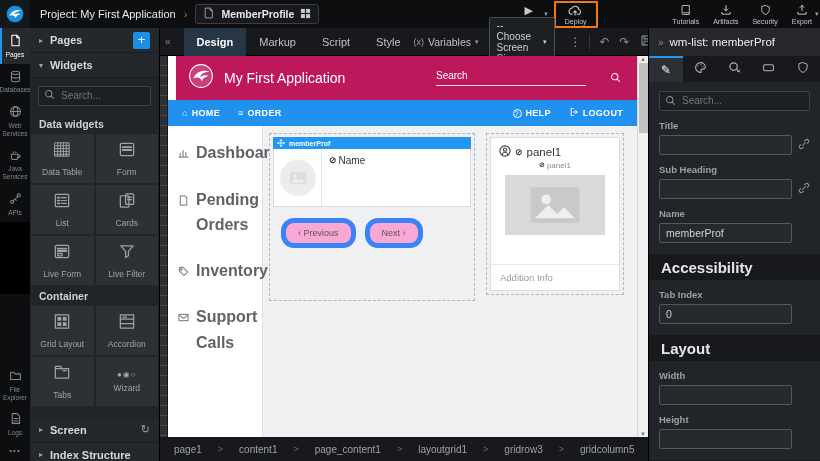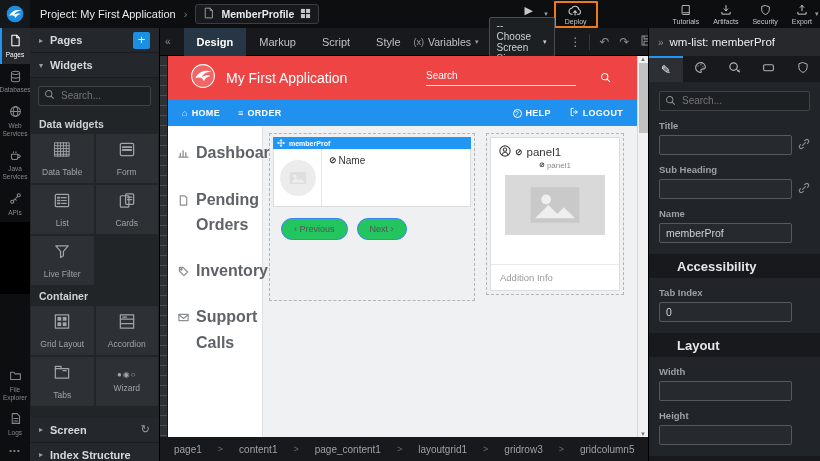--- a/index.html
+++ b/index.html
@@ -60,21 +60,21 @@
   .kebab { font-size:12px; padding:0 7px; color:#9a9ea2; }
   .undo-redo { display:flex; align-items:center; gap:10px; border-left:1px solid #33373b; padding:0 10px; font-size:12px; color:#8a8e92; }
 
   
   .canvas-wrap { flex:1; display:flex; min-height:0; background:#2b2e31; }
   .ruler { width:8px; flex:0 0 8px; background:repeating-linear-gradient(to bottom, #2e3134 0 9px, #4a4e52 9px 10px); border-right:1px solid #151719; }
   .canvas { flex:1; background:#fff; display:flex; flex-direction:column; min-width:0; overflow:hidden; }
   .vscroll { width:11px; flex:0 0 11px; background:#f1f1f1; border-left:1px solid #d8d8d8; display:flex; flex-direction:column; align-items:center; color:#777; font-size:6px; }
   .vthumb { width:9px; height:70px; background:#c1c1c1; margin-top:1px; }
 
-  .app-header { height:44px; flex:0 0 44px; background:#ef4444; display:flex; align-items:center; padding:0 22px; color:#fff; }
+  .app-header { height:44px; flex:0 0 44px; background:#be185d; display:flex; align-items:center; padding:0 12px; color:#fff;margin-left:8px; }
   .app-title { font-size:14px; margin-left:10px; white-space:nowrap; }
   .app-search { margin-left:auto; width:150px; border-bottom:1px solid rgba(255,255,255,.85); font-size:10px; padding-bottom:4px; color:#fff; }
   .app-search-ic { margin:0 4px 0 24px; color:#fff; }
   .app-nav { height:26px; flex:0 0 26px; background:#2191f0; display:flex; align-items:center; padding:0 14px; gap:18px; color:#fff; font-size:9px; font-weight:bold; letter-spacing:.3px; }
   .nav-item { display:flex; align-items:center; gap:4px; }
   .nav-right { margin-left:auto; display:flex; gap:18px; }
   .qmark { width:9px; height:9px; border:1px solid #fff; border-radius:50%; font-size:6.5px; display:flex; align-items:center; justify-content:center; font-weight:normal; }
 
   .app-body { flex:1; display:flex; min-height:0; background:#f0f1f2; }
   .side-menu { width:95px; flex:0 0 95px; background:#fff; border-right:1px solid #e2e2e2; padding:14px 10px; display:flex; flex-direction:column; gap:20px; }
@@ -84,21 +84,21 @@
 
   .dashed { border:1px dashed #b5b5b5; background:#eef0f1; padding:3px; position:relative; }
   .list-widget { width:206px; height:168px; flex:0 0 206px; }
   .lw-label { background:#2196f3; color:#fff; font-size:7px; height:12px; display:flex; align-items:center; gap:4px; padding:0 4px; font-weight:bold; }
   .lw-card { background:#fff; border:1px solid #ddd; border-top:none; height:58px; display:flex; }
   .lw-avatar { width:48px; flex:0 0 48px; border-right:1px solid #e8e8e8; display:flex; align-items:center; justify-content:center; }
   .circle-ph { width:36px; height:36px; border-radius:50%; background:#ececec; display:flex; align-items:center; justify-content:center; color:#d2d2d2; }
   .lw-content { padding:6px 7px; font-size:10px; color:#333; display:flex; gap:2px; align-items:flex-start; }
   .bind-ic { font-size:9px; color:#1b1b1b; font-weight:bold; }
   .pager { display:flex; gap:9px; margin:11px 0 0 8px; }
-  .pager button { background:#22c55e; border:1px solid #3b82f6; border-radius:13px; padding:5px 12px; font-size:9px; color:#555; font-family:inherit; }
+  .pager button { background:#f9a8d4; border:5px solid #3b82f6; border-radius:13px; padding:5px 12px; font-size:9px; color:#555; font-family:inherit; }
 
   .panel-widget { width:138px; height:162px; flex:0 0 138px; margin-left:3px; }
   .pw-card { background:#fff; border:1px solid #ddd; height:100%; display:flex; flex-direction:column; }
   .pw-head { padding:7px 8px 2px; display:flex; align-items:center; gap:4px; font-size:11.5px; color:#333; }
   .pw-sub { text-align:center; font-size:8px; color:#8a8a8a; display:flex; justify-content:center; gap:2px; }
   .pw-img { margin:5px auto 0; width:100px; height:60px; background:#d9d9d9; display:flex; align-items:center; justify-content:center; }
   .pw-foot { margin-top:auto; border-top:1px solid #e8e8e8; padding:7px 9px; font-size:9.5px; color:#9a9a9a; }
 
   .breadcrumb { height:24px; flex:0 0 24px; background:#17191c; display:flex; align-items:center; padding:0 14px; gap:16px; font-size:10px; color:#9ea2a6; }
   .bc-sep { color:#6a6e72; font-size:9px; }
@@ -112,21 +112,21 @@
   .ptab.active { background:#2c3034; border-top:2px solid #2196f3; color:#fff; }
   .props-body { flex:1; padding:8px 10px 0; overflow:hidden; }
   .psearch { position:relative; }
   .psearch svg { position:absolute; left:6px; top:5px; color:#8a8e92; }
   .psearch input { width:100%; height:20px; background:#1d2023; border:1px solid #3f4347; border-radius:2px; color:#9a9ea2; font-size:10px; padding:0 6px 0 22px; outline:none; }
   .flabel { font-size:9.5px; color:#9aa0a4; margin:9px 0 4px; font-weight:bold; }
   .frow { display:flex; align-items:center; gap:6px; }
   .frow input { flex:1; height:20px; background:#26292d; border:1px solid #55595d; border-radius:2px; color:#d0d3d5; font-size:10.5px; padding:0 6px; outline:none; min-width:0; }
   .link-ic { color:#8a8e92; flex:0 0 12px; }
   .link-spacer { flex:0 0 12px; }
-  .psec { margin:11px -10px 0; padding:5px 28px 4px; background:#17191c; font-weight:bold; font-size:13px; color:#e4e6e8; }
+  .psec { margin:11px -10px 0; padding:5px 12px 4px; background:#17191c; font-weight:bold; font-size:15px; color:#e4e6e8; }
 </style>
 </head>
 <body>
 
 <div class="app">
 
   <header class="topbar">
     <div class="logo-box">
       <svg width="20" height="20" viewBox="0 0 24 24">
           <circle cx="12" cy="12" r="10" fill="#1a8fe3" stroke="none"></circle>
@@ -314,20 +314,28 @@
               </svg></span>
           <span class="tlabel">List</span>
         </div>
         <div class="tile">
           <span><svg width="20" height="19" viewBox="0 0 20 20">
                 <rect x="3" y="5" width="9" height="12" rx="1"></rect>
                 <rect x="8.5" y="3" width="8.5" height="11" rx="1"></rect>
                 <path d="M10.5 6.5h4.5M10.5 9h4.5"></path>
               </svg></span>
           <span class="tlabel">Cards</span>
+        </div>
+        <div class="tile">
+          <span><svg width="20" height="19" viewBox="0 0 20 20">
+                <rect x="3" y="3.5" width="14" height="13" rx="1.5"></rect>
+                <path d="M5.5 7h9M5.5 9.5h9" style="stroke-width:2"></path>
+                <rect x="5.5" y="12" width="4.5" height="2.5"></rect>
+              </svg></span>
+          <span class="tlabel">Live Form</span>
         </div>
         <div class="tile">
           <span><svg width="20" height="19" viewBox="0 0 20 20">
                 <path d="M3.5 4h13l-5 5.8v4.7l-3 1.8v-6.5z"></path>
               </svg></span>
           <span class="tlabel">Live Filter</span>
         </div>
       </div>
       <div class="subhead">Container</div>
       <div class="tiles">

